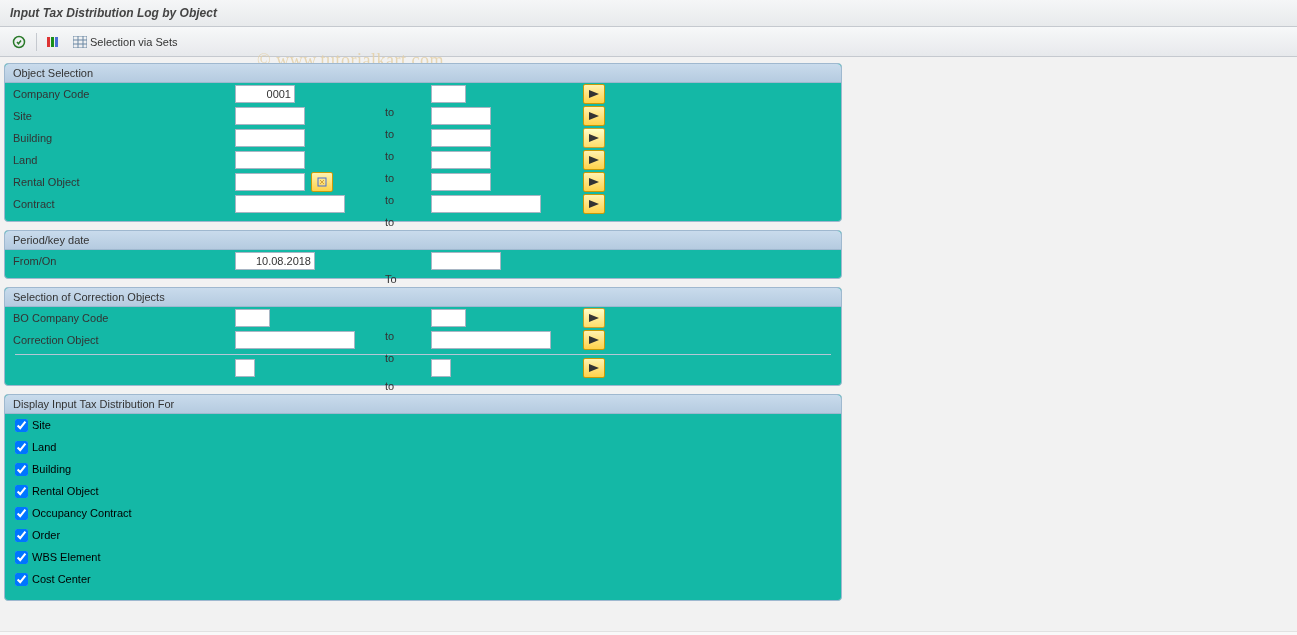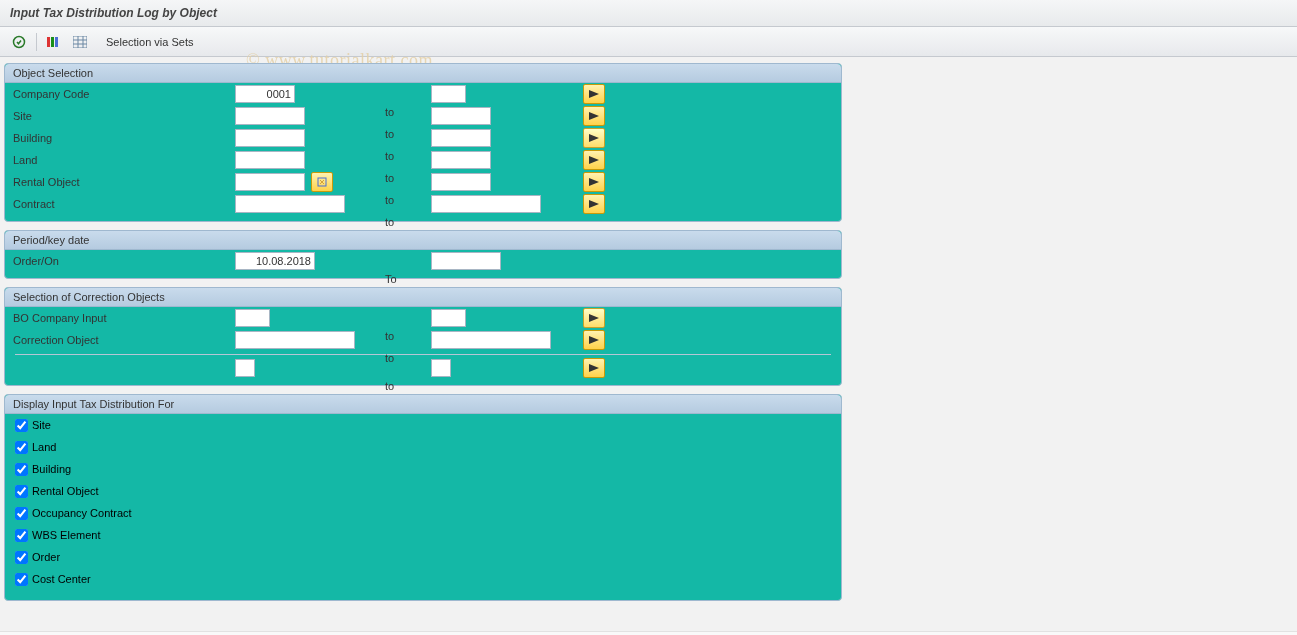--- a/index.html
+++ b/index.html
@@ -39,21 +39,21 @@
       align-items: center;
       justify-content: center;
       cursor: pointer;
       border-radius: 2px;
     }
     .tb-sep {
       width:1px; height:18px; background:#c5c9cf; margin:0 2px;
     }
     .tb-label {
       color:#333; padding:0 4px;
-      display:inline-flex; align-items:center; gap:19px;
+      display:inline-flex; align-items:center; gap:3px;
     }
     .content {
       padding: 6px 4px 0 4px;
     }
     .groupbox {
       background:#14b8a6;
       border:1px solid #9fb8cf;
       border-radius:4px;
       margin-bottom:8px;
       width:838px;
@@ -107,21 +107,21 @@
       cursor:pointer;
     }
     .chk-row{
       display:flex;align-items:center;
       padding:2px 10px;
       height:22px;
       gap:4px;
     }
     .chk-row input[type=checkbox]{ width:13px;height:13px; }
     .watermark{
-      position:absolute; left:246px; top:50px;
+      position:absolute; left:257px; top:50px;
       color:#e4d0a7; font-size:18px; font-family:"Times New Roman",serif;
       letter-spacing:0.5px; pointer-events:none;
       opacity:0.85;
     }
     .hr-line{
       border-top:1px solid #b5c6d5;
       margin:3px 10px 2px 10px;
     }
     .bottom-status{
       position:absolute;left:0;right:0;bottom:0;height:4px;background:#f9f9f9;border-top:1px solid #e2e2e2;
@@ -265,36 +265,36 @@
           <svg width="10" height="8" viewBox="0 0 10 8">
             <path d="M0 0 L10 4 L0 8 Z" fill="#333"></path>
           </svg>
         </button>
     </div>
   </div>
 
   <div class="groupbox">
     <div class="group-header">Period/key date</div>
     <div class="row">
-      <div class="lbl">Order/On</div>
+      <div class="lbl">From/On</div>
       <div class="col1">
           <input class="input" style="width: 80px;" value="10.08.2018">
         </div>
       <div class="to-lbl">To</div>
       <div class="col2">
           <input class="input" style="width: 70px;">
         </div>
     </div>
   </div>
 
   <div class="groupbox">
     <div class="group-header">Selection of Correction Objects</div>
 
     <div class="row">
-      <div class="lbl">BO Company Input</div>
+      <div class="lbl">BO Company Code</div>
       <div class="col1">
           <input class="input" style="width: 35px;">
         </div>
       <div class="to-lbl">to</div>
       <div class="col2">
           <input class="input" style="width: 35px;">
         </div>
       <button class="more-btn alt">
           <svg width="10" height="8" viewBox="0 0 10 8">
             <path d="M0 0 L10 4 L0 8 Z" fill="#333"></path>
@@ -355,25 +355,25 @@
         <div class="chk-row">
           <input type="checkbox" checked="" style="">
           <span>Rental Object</span>
         </div>
         <div class="chk-row">
           <input type="checkbox" checked="" style="">
           <span>Occupancy Contract</span>
         </div>
         <div class="chk-row">
           <input type="checkbox" checked="" style="">
+          <span>Order</span>
+        </div>
+        <div class="chk-row">
+          <input type="checkbox" checked="" style="">
           <span>WBS Element</span>
-        </div>
-        <div class="chk-row">
-          <input type="checkbox" checked="" style="">
-          <span>Order</span>
         </div>
         <div class="chk-row">
           <input type="checkbox" checked="" style="">
           <span>Cost Center</span>
         </div>
       </div>
   </div>
 
 </div>
 

